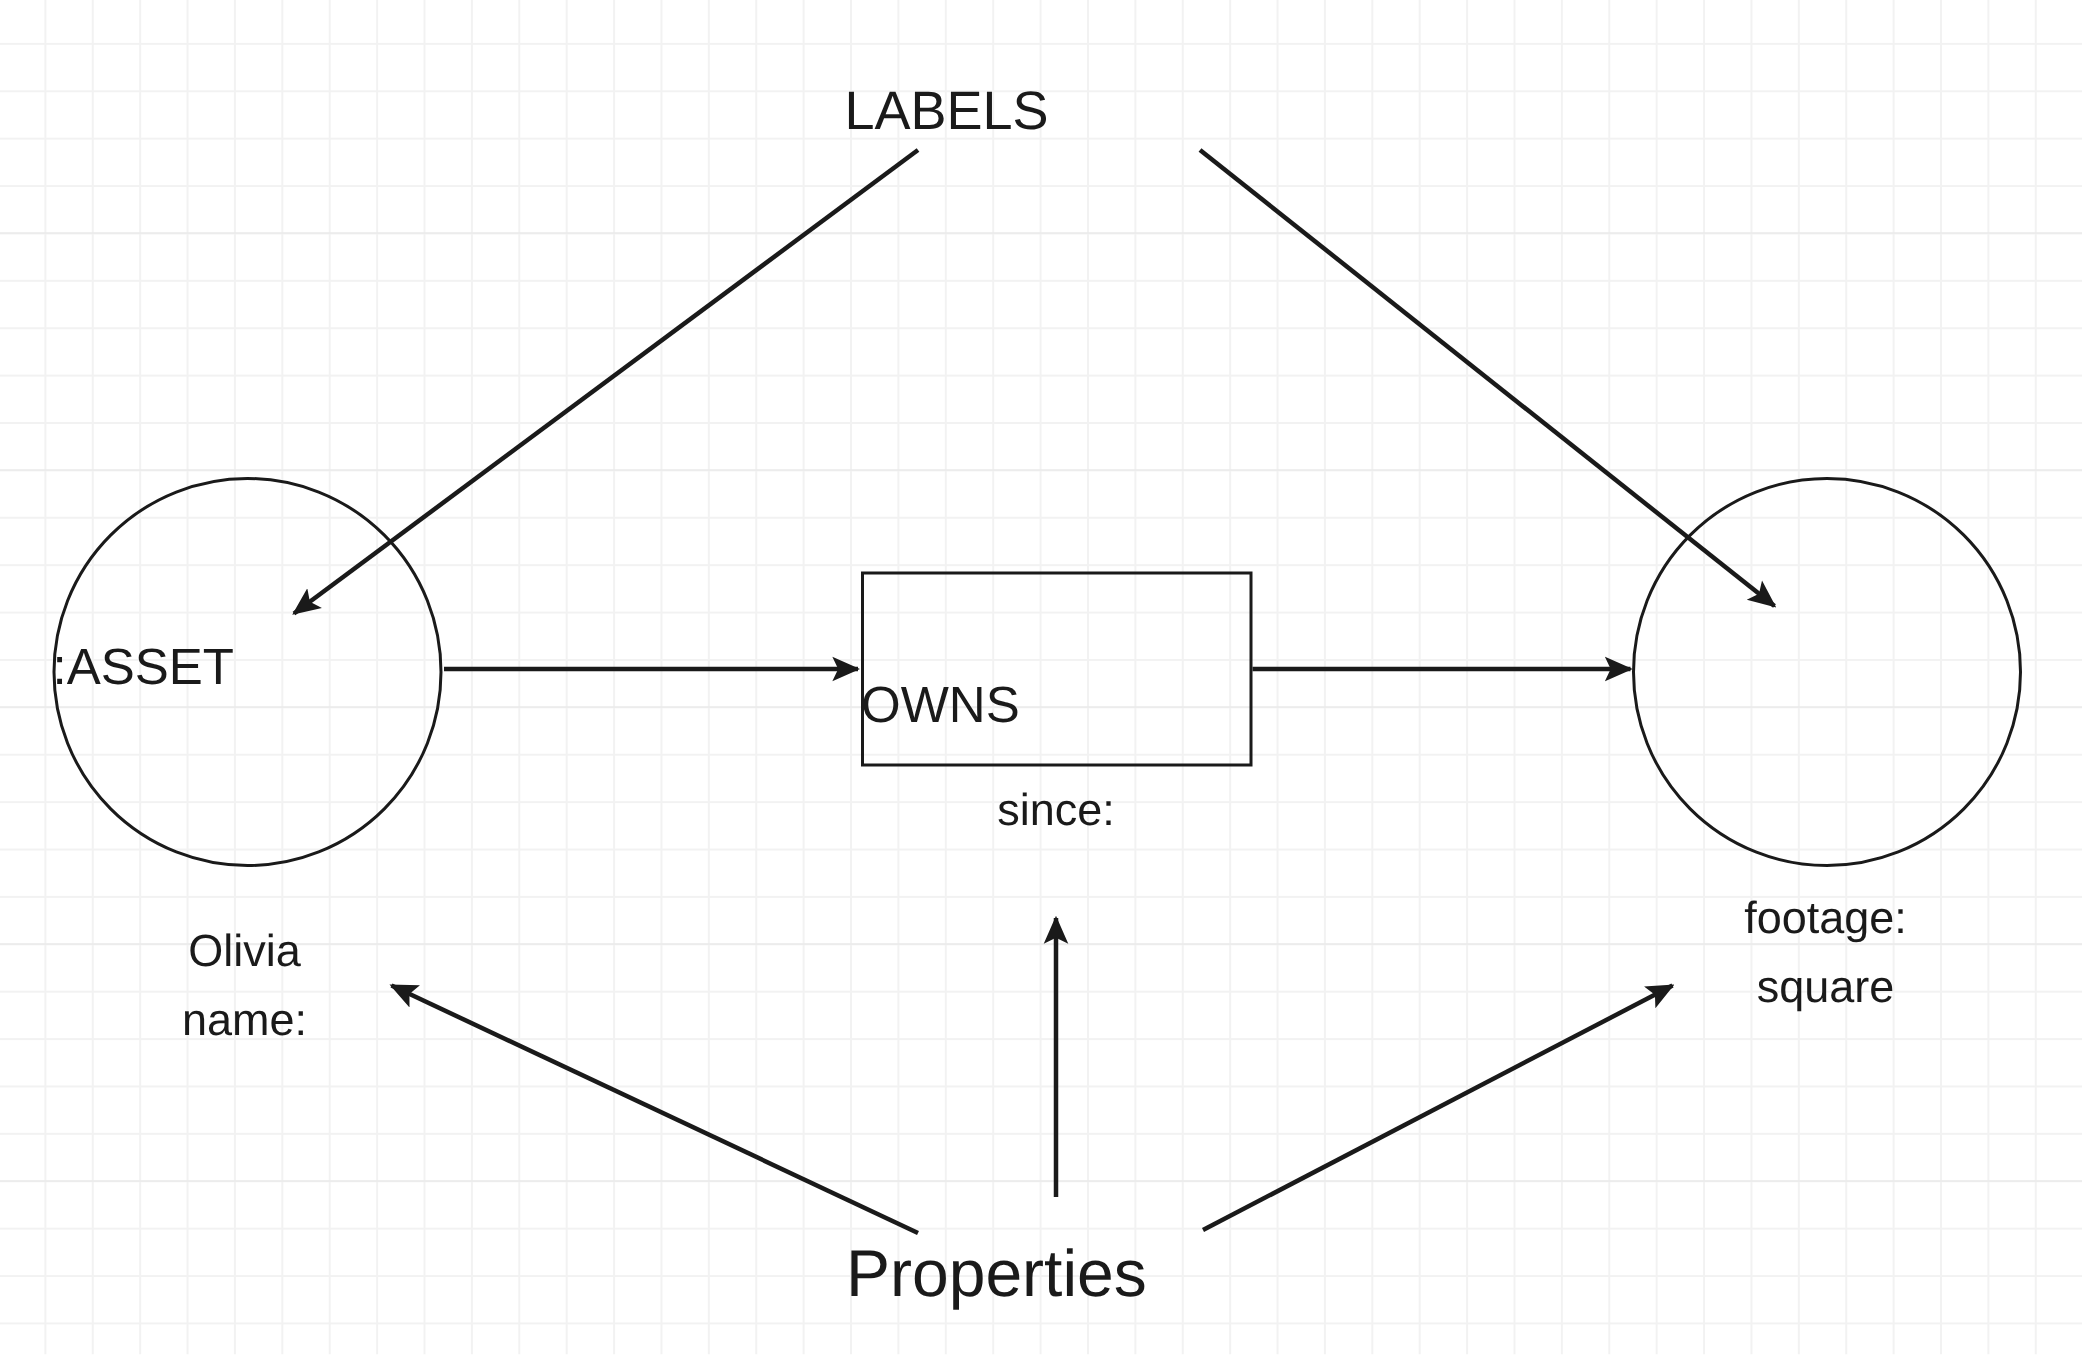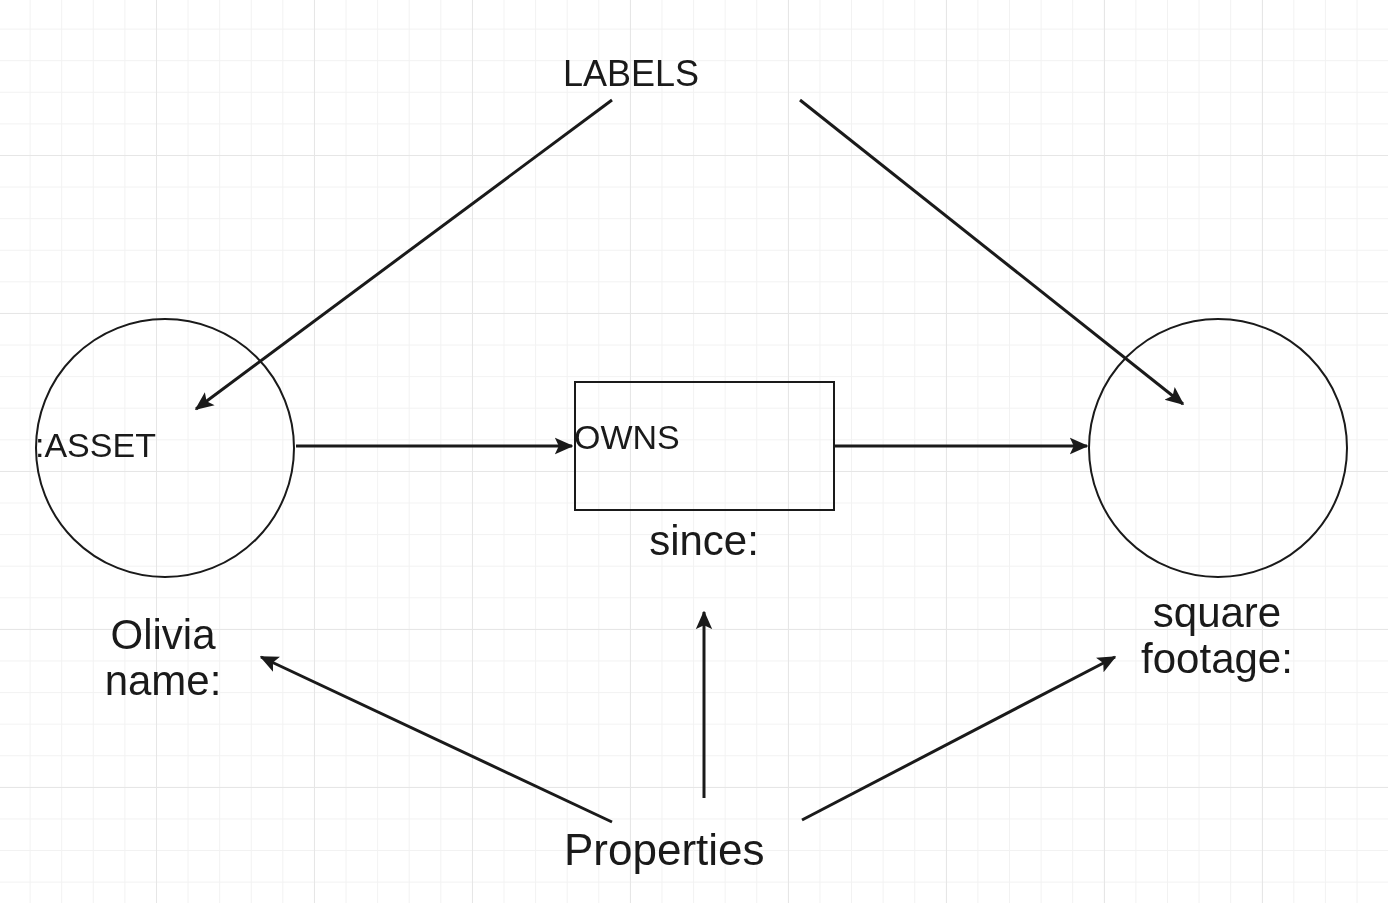--- a/index.html
+++ b/index.html
@@ -46,21 +46,21 @@
     color: #1a1a1a;
     font-size: 34px;
     line-height: 1.0;
     white-space: nowrap;
     font-family: "Liberation Sans", sans-serif;
   }
   .annot {
     position: absolute;
     text-align: center;
     color: #1a1a1a;
-    font-size: 42px;
+    font-size: 30px;
     line-height: 46px;
     font-family: "Liberation Sans", sans-serif;
   }
   .annot-line { display: block; }
 </style>
 </head>
 <body>
 
 <div id="canvas">
 
@@ -85,33 +85,33 @@
 
     <line x1="802" y1="820" x2="1115" y2="657" stroke="#1a1a1a" stroke-width="3" marker-end="url(#arrowhead)"></line>
   </svg>
 
   <div class="node-text" style="left:563px; top:56px; width:284px; font-size:36px;">LABELS</div>
 
   <div class="node-shape node-circle" style="left:35px; top:318px; width:260px; height:260px;"></div>
   <div class="node-text" style="left:35px; top:428px; width:260px;">:ASSET</div>
 
   <div class="node-shape" style="left:574px; top:381px; width:261px; height:130px;"></div>
-  <div class="node-text" style="left:574px; top:420px; width:271px;">OWNS</div>
+  <div class="node-text" style="left:574px; top:453px; width:271px;">OWNS</div>
 
   <div class="node-shape node-circle" style="left:1088px; top:318px; width:260px; height:260px;"></div>
 
   <div class="annot" style="left:584px; top:518px; width:240px;">
     <span class="annot-line">since:</span>
   </div>
 
   <div class="annot" style="left:43px; top:612px; width:240px;">
     <span class="annot-line">Olivia</span>
     <span class="annot-line">name:</span>
   </div>
 
   <div class="annot" style="left:1097px; top:590px; width:240px;">
+    <span class="annot-line">footage:</span>
     <span class="annot-line">square</span>
-    <span class="annot-line">footage:</span>
   </div>
 
   <div class="node-text" style="left:564px; top:828px; width:282px; font-size:44px;">Properties</div>
 
 </div>
 
 </body></html>

